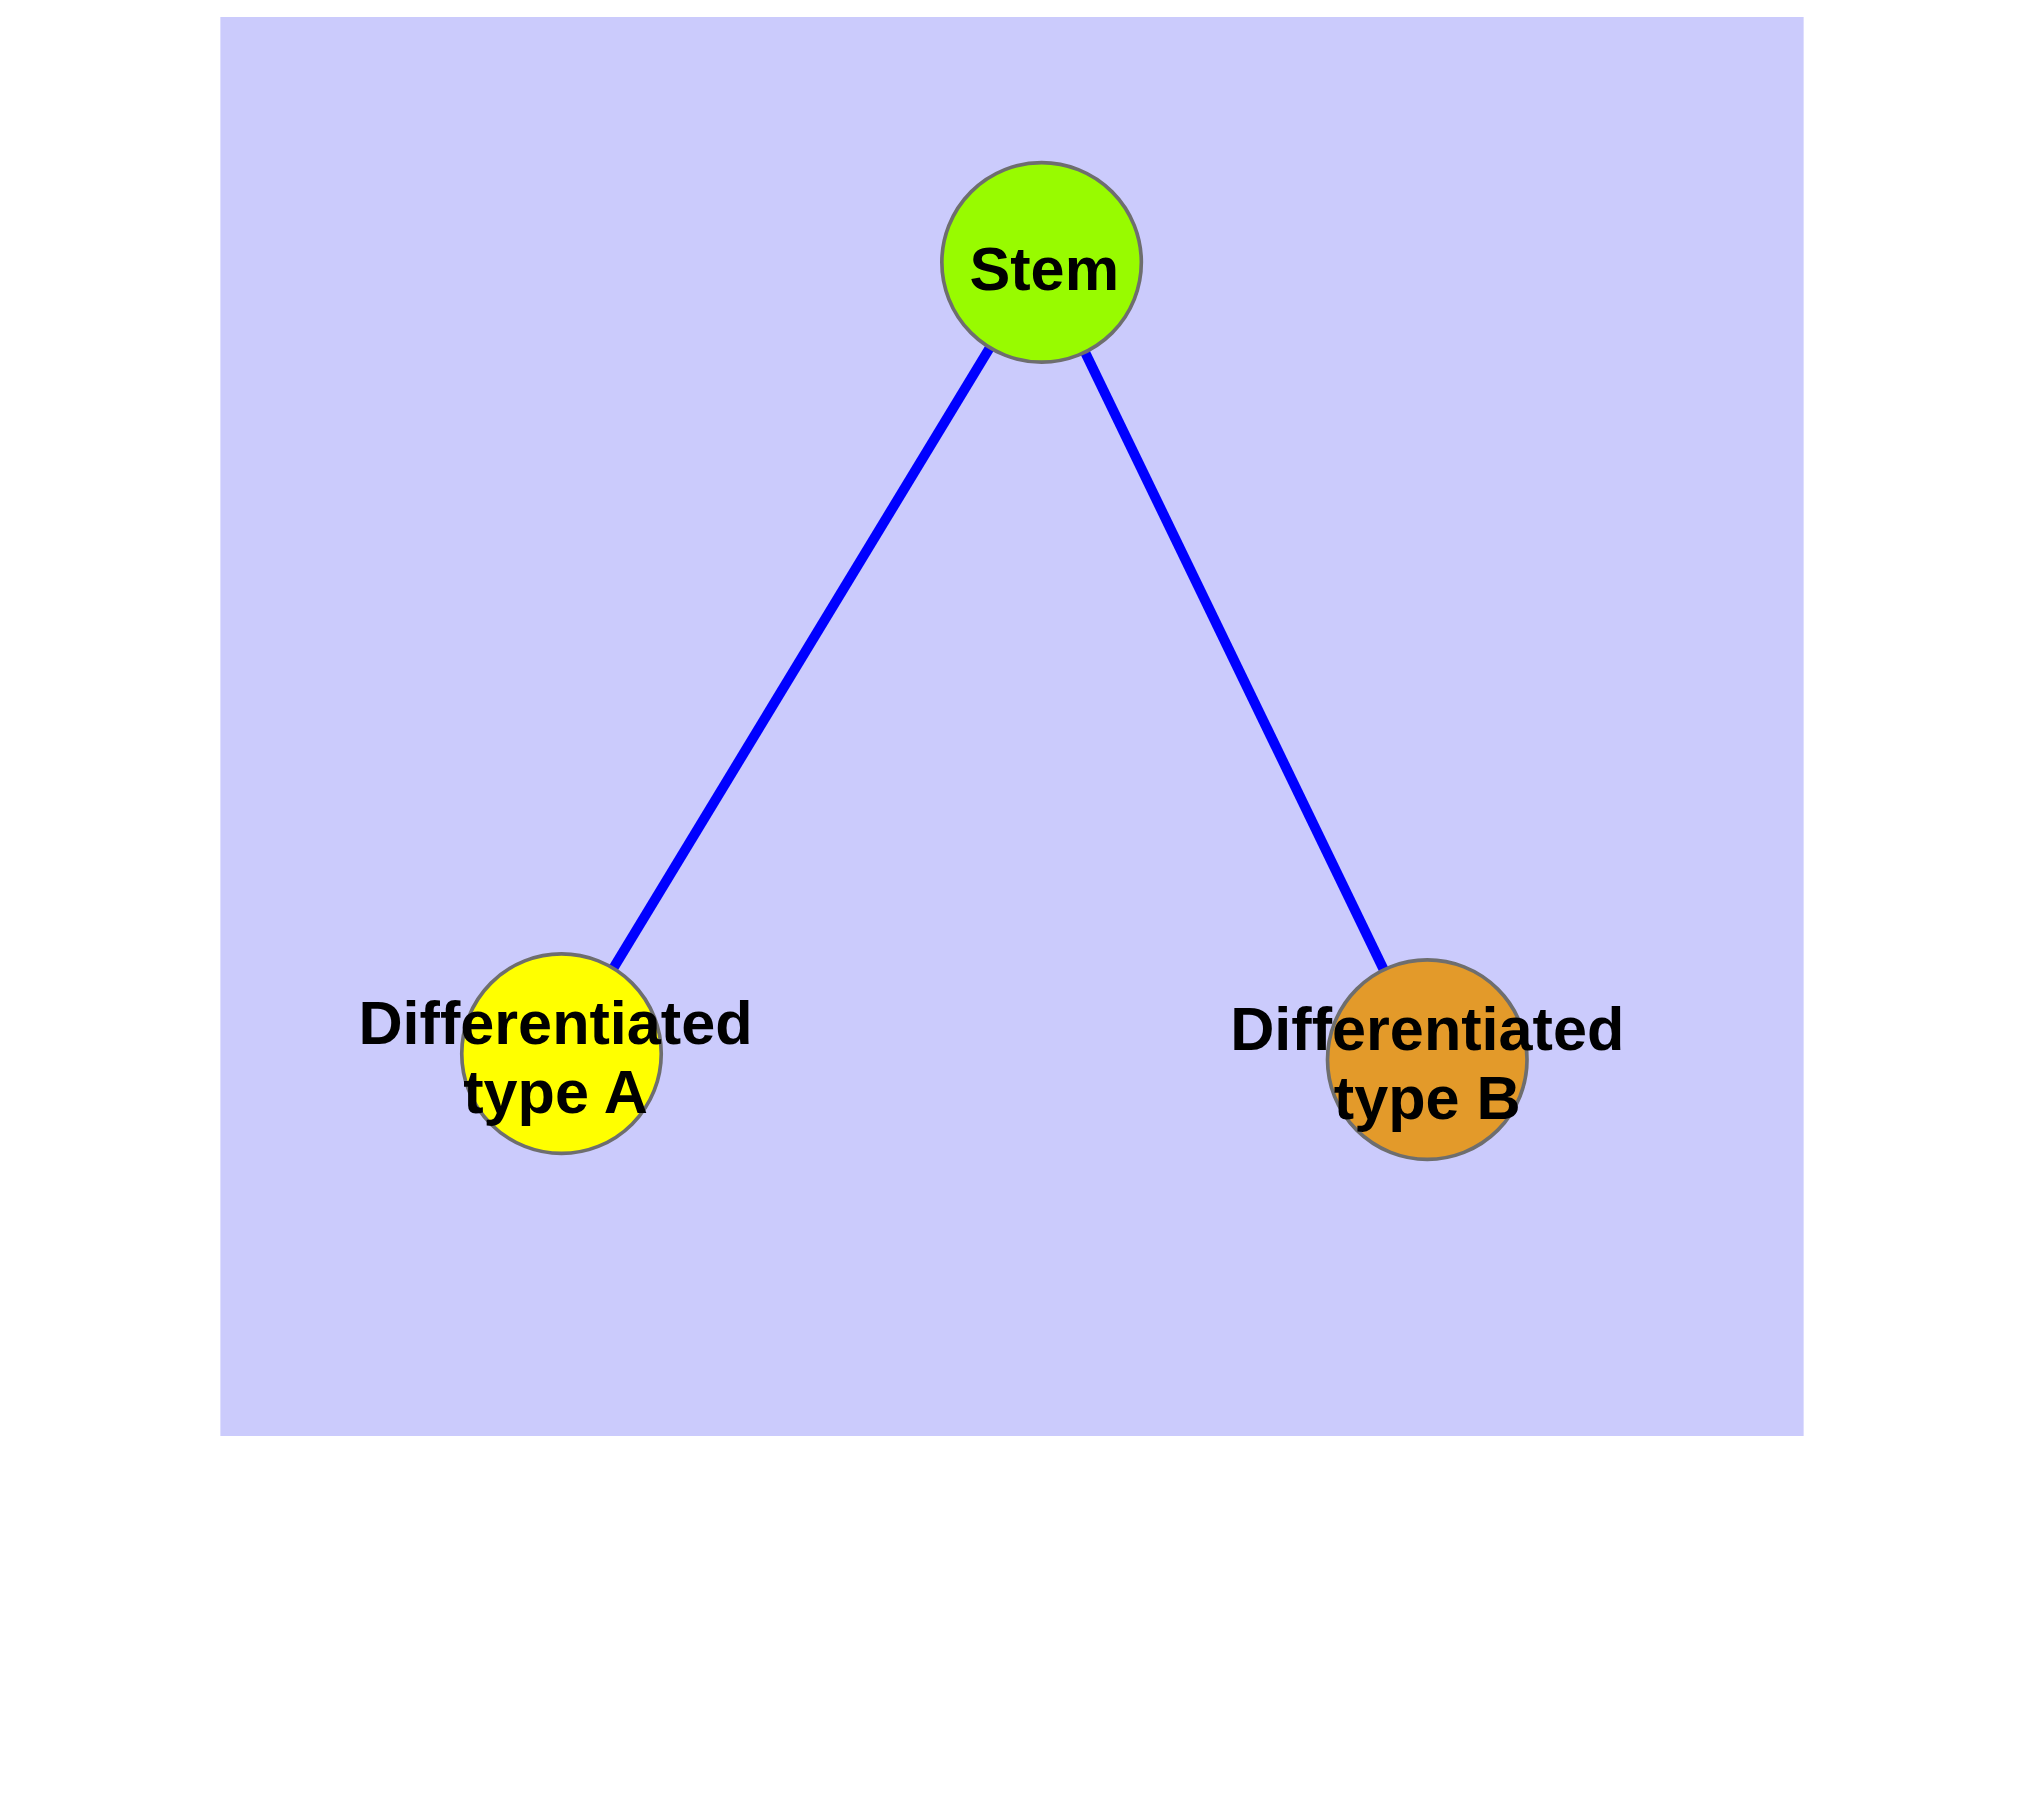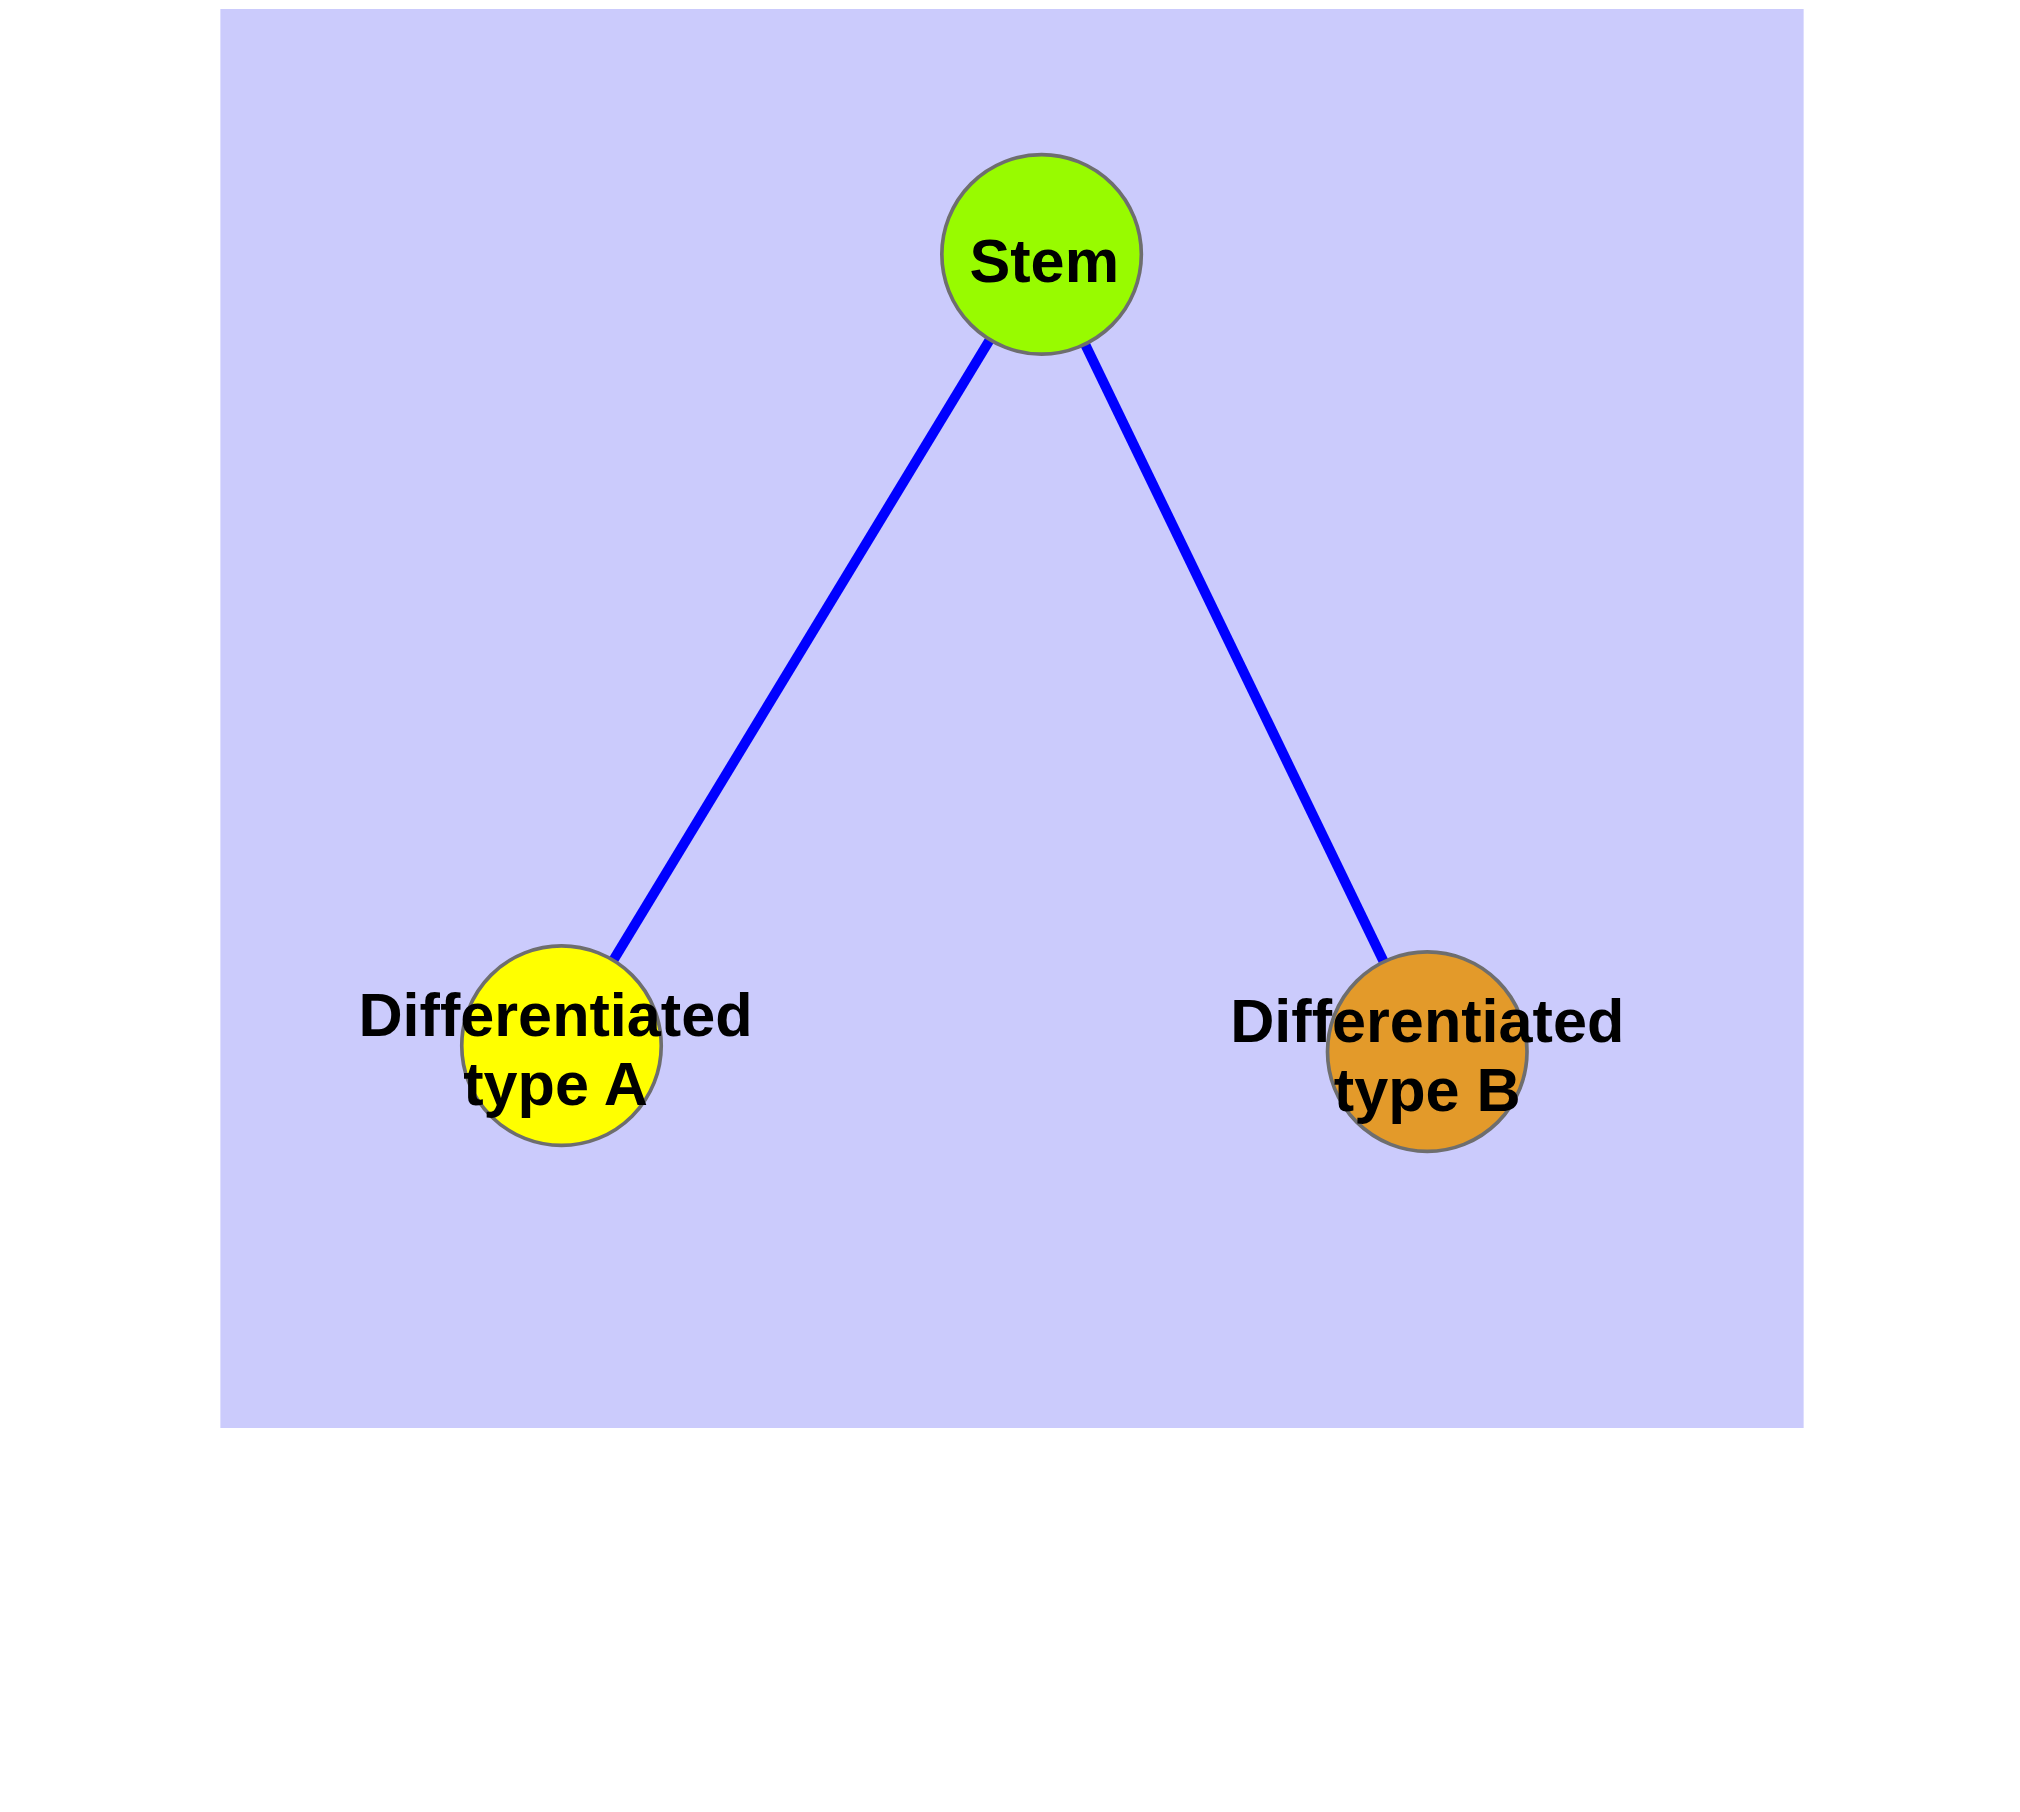--- a/index.html
+++ b/index.html
@@ -6,21 +6,21 @@
     margin: 0;
     padding: 0;
     width: 2021px;
     height: 1812px;
     background: #ffffff;
     overflow: hidden;
     font-family: "Liberation Sans", sans-serif;
   }
   .canvas-wrap {
     position: absolute;
-    top: 9px;
+    top: 17px;
     left: 2.5px;
     width: 2018px;
     height: 1419px;
   }
   svg.graph {
     display: block;
     width: 100%;
     height: 100%;
   }
   .edge {

